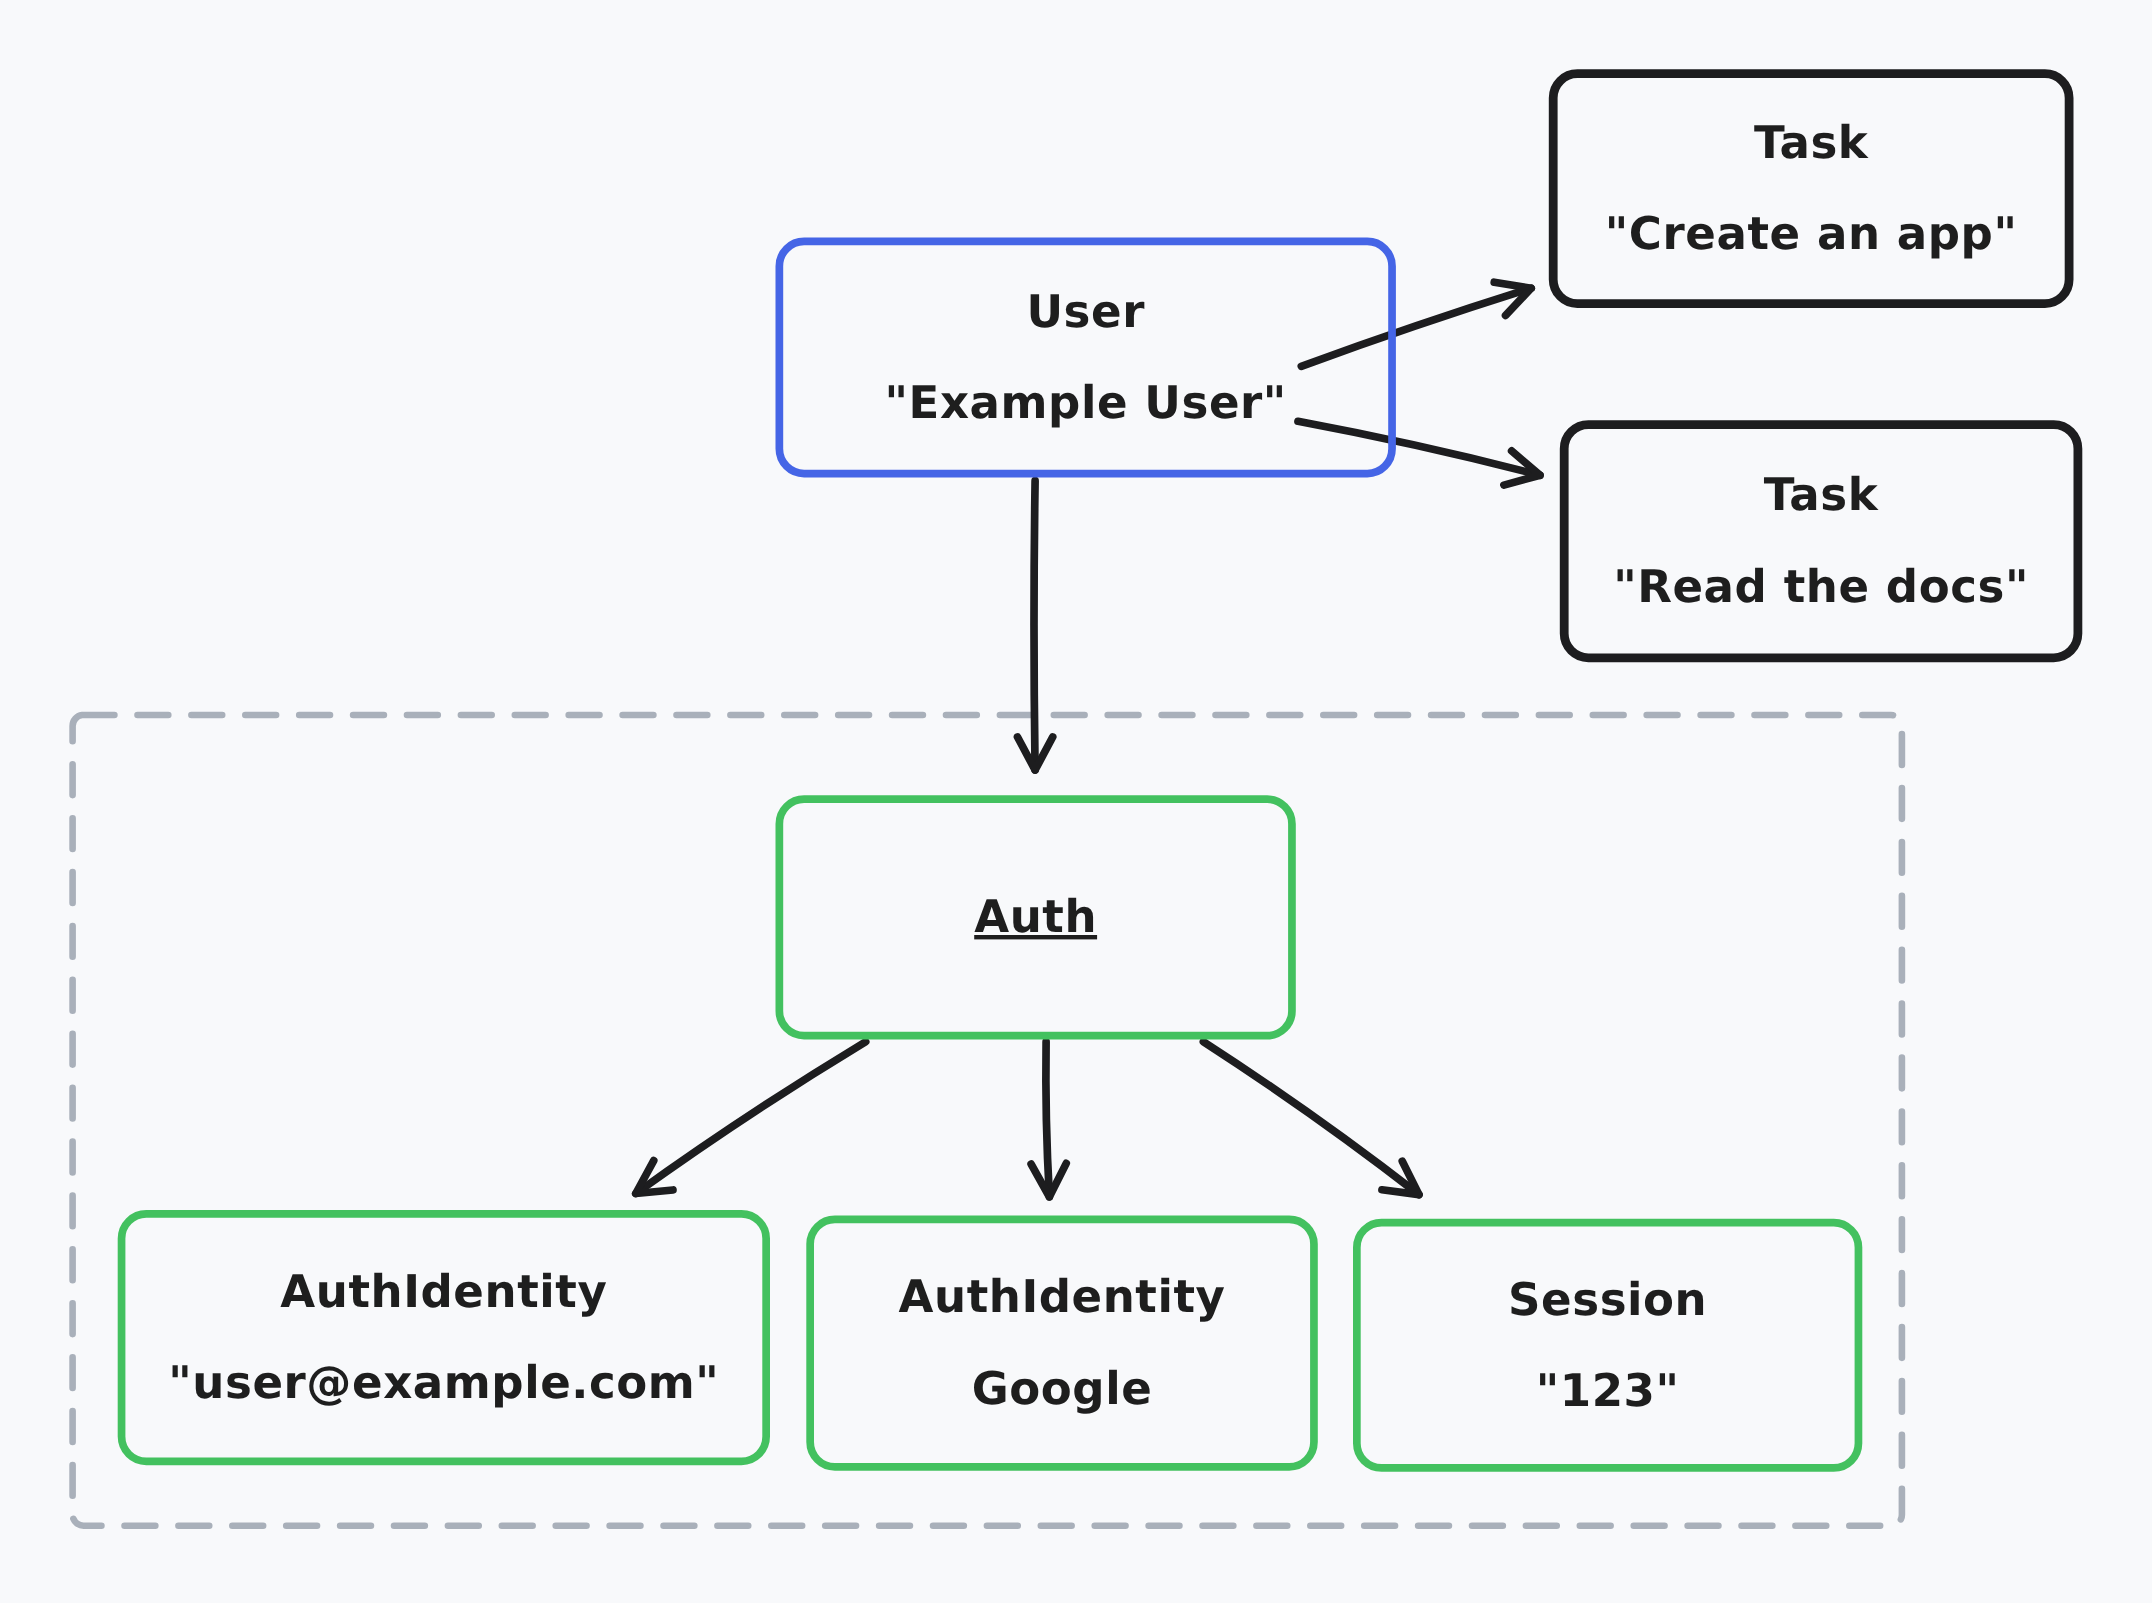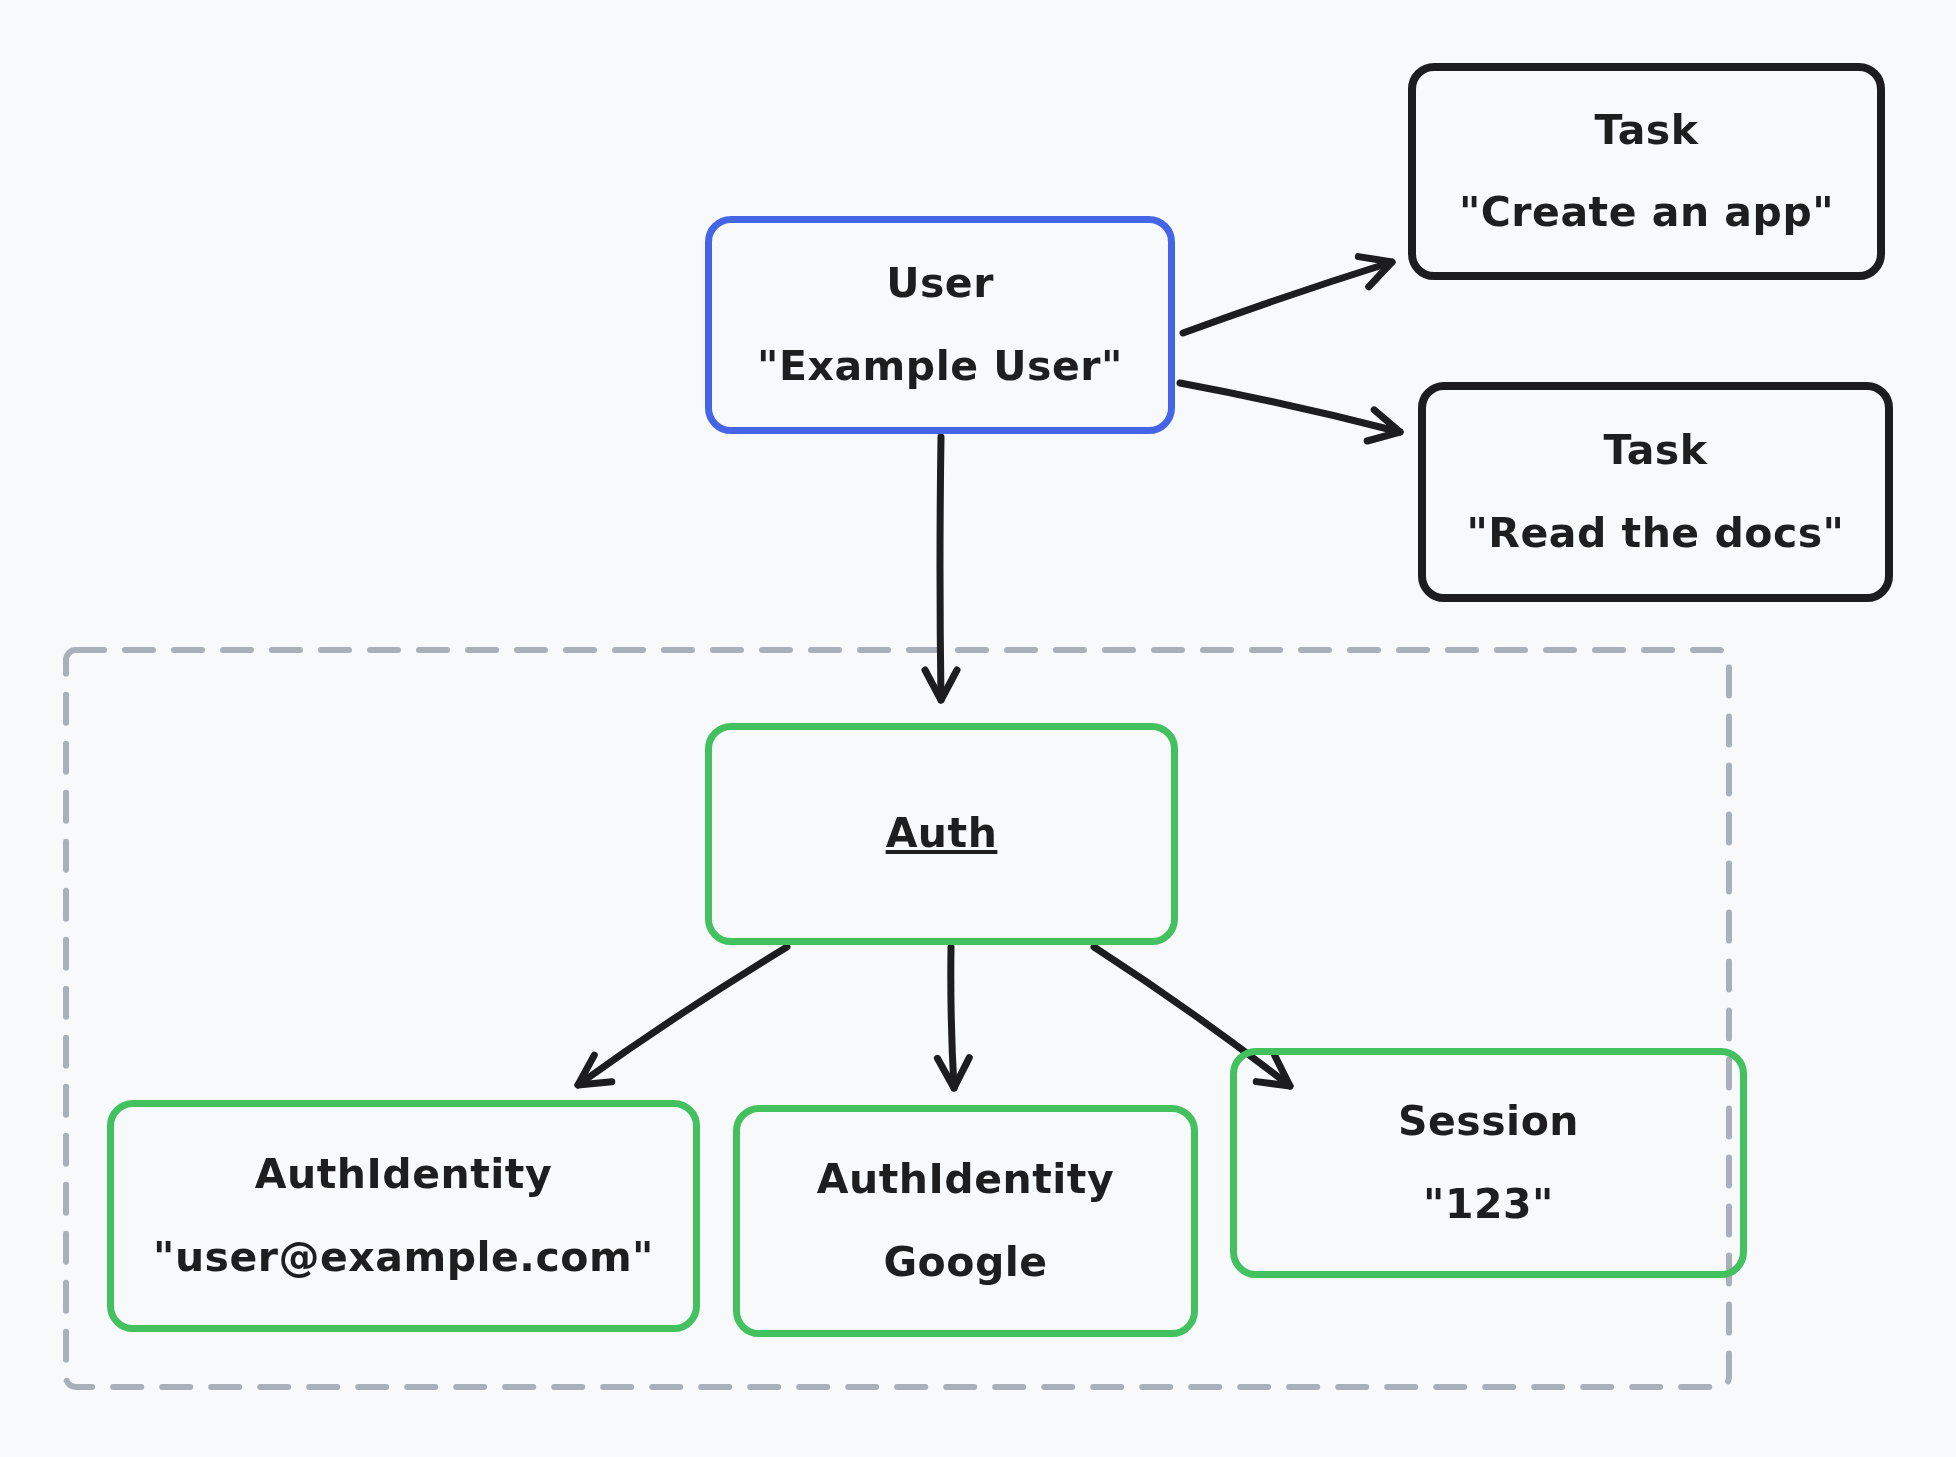--- a/index.html
+++ b/index.html
@@ -37,27 +37,27 @@
     color: #1e1e1e;
     font-weight: 700;
     font-size: 41px;
     line-height: 1.5;
     letter-spacing: 0.5px;
   }
   .node-blue  { border: 7px solid #4565e6; }
   .node-black { border: 8px solid #1d1d1f; }
   .node-green { border: 7px solid #43c15f; }
 
-  .n-user          { left: 705px;  top: 216px;  width: 470px; height: 218px; }
+  .n-user          { left: 705px;  top: 216px;  width: 564px; height: 218px; }
   .n-task-create   { left: 1408px; top: 63px;   width: 477px; height: 217px; }
   .n-task-read     { left: 1418px; top: 382px;  width: 475px; height: 220px; }
   .n-auth          { left: 705px;  top: 723px;  width: 473px; height: 222px; text-decoration: underline; }
   .n-ident-email   { left: 107px;  top: 1100px; width: 593px; height: 232px; }
   .n-ident-google  { left: 733px;  top: 1105px; width: 465px; height: 232px; }
-  .n-session       { left: 1230px; top: 1048px; width: 517px; height: 230px; }
+  .n-session       { left: 1230px; top: 1108px; width: 463px; height: 230px; }
 
   .edge-shaft, .edge-head {
     fill: none;
     stroke-width: 7px;
     stroke-linecap: round;
     stroke-linejoin: round;
   }
   .group-rect {
     fill: none;
     stroke-width: 6px;

